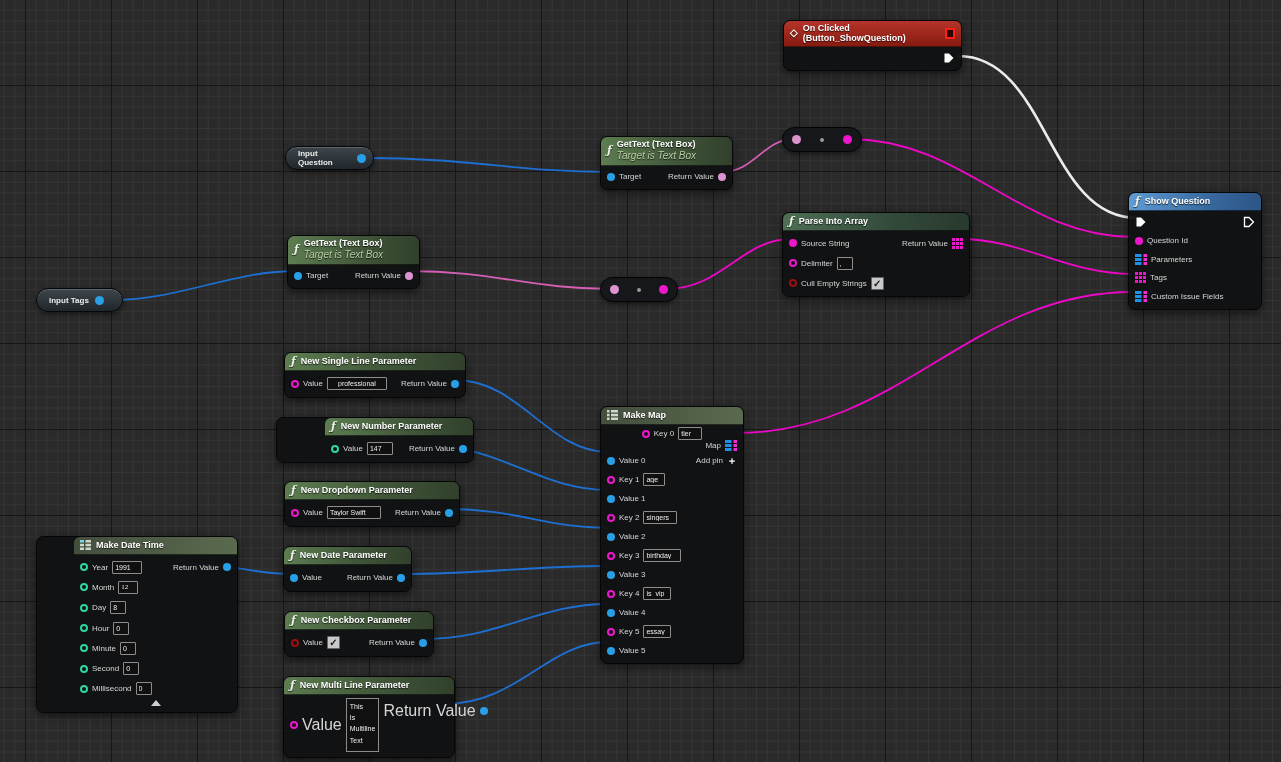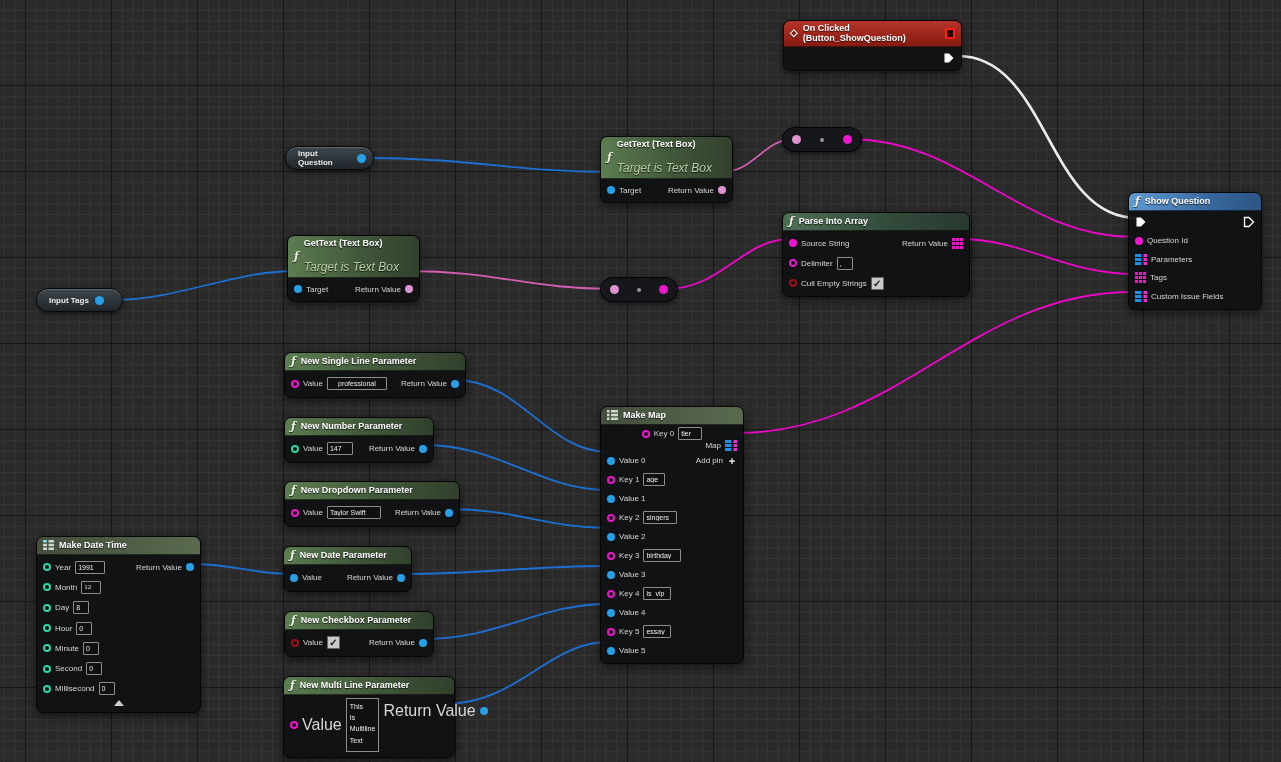--- a/index.html
+++ b/index.html
@@ -23,21 +23,21 @@
     border-radius:7px;box-shadow:0 3px 9px rgba(0,0,0,.55);color:#d6d6d6;}
   .hdr{display:flex;align-items:center;gap:5px;padding:2px 6px 3px 6px;
     border-radius:6px 6px 0 0;color:#fff;font-size:9px;font-weight:bold;
     text-shadow:0 1px 1px rgba(0,0,0,.75);border-bottom:1px solid rgba(0,0,0,.6);min-height:12px;}
   .hdr.green {background:linear-gradient(90deg,#5d7d51 0%,#41573a 55%,#31402c 100%);}
   .hdr.pure  {background:linear-gradient(90deg,#4e6e55 0%,#32493a 60%,#28392e 100%);}
   .hdr.make  {background:linear-gradient(90deg,#434e3d 0%,#5a6a4e 100%);}
   .hdr.event {background:linear-gradient(180deg,#b5342a,#871a10);}
   .hdr.target{background:linear-gradient(90deg,#5f9bd3 0%,#38689e 60%,#2b5585 100%);}
   .titles{display:flex;flex-direction:column;line-height:1.2;}
-  .subtitle{font-size:12px;font-style:italic;font-weight:normal;color:#b9d0a5;margin-top:11px;}
+  .subtitle{font-size:10px;font-style:italic;font-weight:normal;color:#b9d0a5;}
 
   .fx-icon{font-family:"DejaVu Serif",serif;font-style:italic;font-weight:bold;
     color:#eef4e6;font-size:11px;line-height:1;}
   .fx-icon::after{content:"ƒ";}
   .event-icon{color:#fff;font-size:10px;line-height:1;}
   .event-icon::after{content:"◇";}
   .delegate-pin{width:7px;height:7px;border:2px solid #ff2015;background:#2a0300;
     margin-left:auto;border-radius:1px;}
 
   .body{padding:2px 0 3px;}
@@ -338,21 +338,21 @@
             <input class="field" style="width: 54px; text-align: center;" value="professional">
           </span>
           <span class="pin out">
             <span class="plabel">Return Value</span>
             <span class="dot f-blue"></span>
           </span>
         </div>
       </div>
     </div>
 
-    <div class="node" style="left:284px;top:417px;width:148px;">
+    <div class="node" style="left:276px;top:417px;width:148px;padding-left:48px;">
       <div class="hdr green">
         <span class="fx-icon"></span>
         <span>New Number Parameter</span>
       </div>
       <div class="body">
         <div class="row" style="min-height:21px;">
           <span class="pin in">
             <span class="dot hollow h-int"></span>
             <span class="plabel">Value</span>
             <input class="field" style="width: 20px;" value="147">
@@ -555,21 +555,21 @@
         </div>
         <div class="row" style="min-height:19px;">
           <span class="pin in">
             <span class="dot f-blue"></span>
             <span class="plabel">Value 5</span>
           </span>
         </div>
       </div>
     </div>
 
-    <div class="node" style="left:36px;top:536px;width:163px;">
+    <div class="node" style="left:36px;top:536px;width:163px;padding-left:37px;">
       <div class="hdr make">
         <span class="icon-map">
           <svg width="11" height="10" viewBox="0 0 11 10">
               <g>
                 <rect x="0" y="0" width="4" height="2.5" fill="#7fd4e8"></rect>
                 <rect x="5.5" y="0" width="5.5" height="2.5" fill="#cfd6cc"></rect>
                 <rect x="0" y="3.75" width="4" height="2.5" fill="#cfd6cc"></rect>
                 <rect x="5.5" y="3.75" width="5.5" height="2.5" fill="#cfd6cc"></rect>
                 <rect x="0" y="7.5" width="4" height="2.5" fill="#cfd6cc"></rect>
                 <rect x="5.5" y="7.5" width="5.5" height="2.5" fill="#cfd6cc"></rect>

